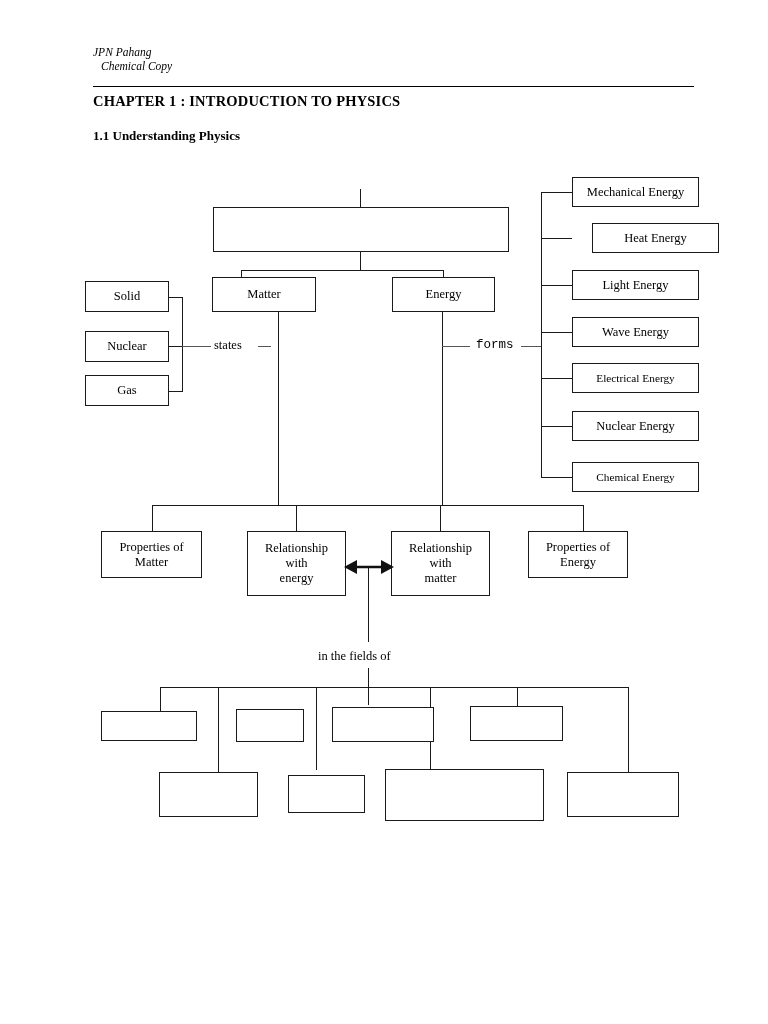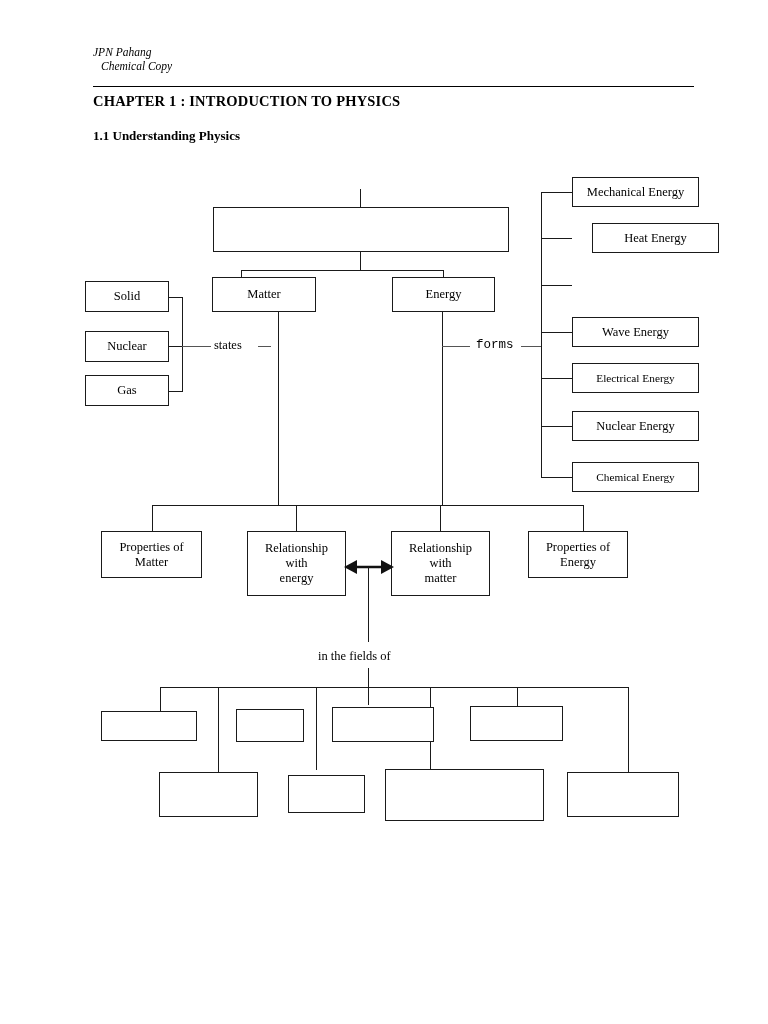--- a/index.html
+++ b/index.html
@@ -164,20 +164,21 @@
   <div class="hline" style="left:541px; top:192px; width:31px;"></div>
   <div class="hline" style="left:541px; top:238px; width:31px;"></div>
   <div class="hline" style="left:541px; top:285px; width:31px;"></div>
   <div class="hline" style="left:541px; top:332px; width:31px;"></div>
   <div class="hline" style="left:541px; top:378px; width:31px;"></div>
   <div class="hline" style="left:541px; top:426px; width:31px;"></div>
   <div class="hline" style="left:541px; top:477px; width:31px;"></div>
 
   <div class="box" style="left:572px; top:177px; width:127px; height:30px;">Mechanical Energy</div>
   <div class="box" style="left:572px; top:223px; width:127px; height:30px;margin-left:20px;">Heat Energy</div>
+  <div class="box" style="left:572px; top:270px; width:127px; height:30px;">Light Energy</div>
   <div class="box small" style="left:572px; top:363px; width:127px; height:30px;">Electrical Energy</div>
   <div class="box" style="left:572px; top:317px; width:127px; height:30px;">Wave Energy</div>
   <div class="box small" style="left:572px; top:462px; width:127px; height:30px;">Chemical Energy</div>
   <div class="box" style="left:572px; top:411px; width:127px; height:30px;">Nuclear Energy</div>
 
   <div class="hline" style="left:152px; top:505px; width:431px;"></div>
   <div class="vline" style="left:152px; top:505px; height:26px;"></div>
   <div class="vline" style="left:296px; top:505px; height:26px;"></div>
   <div class="vline" style="left:440px; top:505px; height:26px;"></div>
   <div class="vline" style="left:583px; top:505px; height:26px;"></div>

